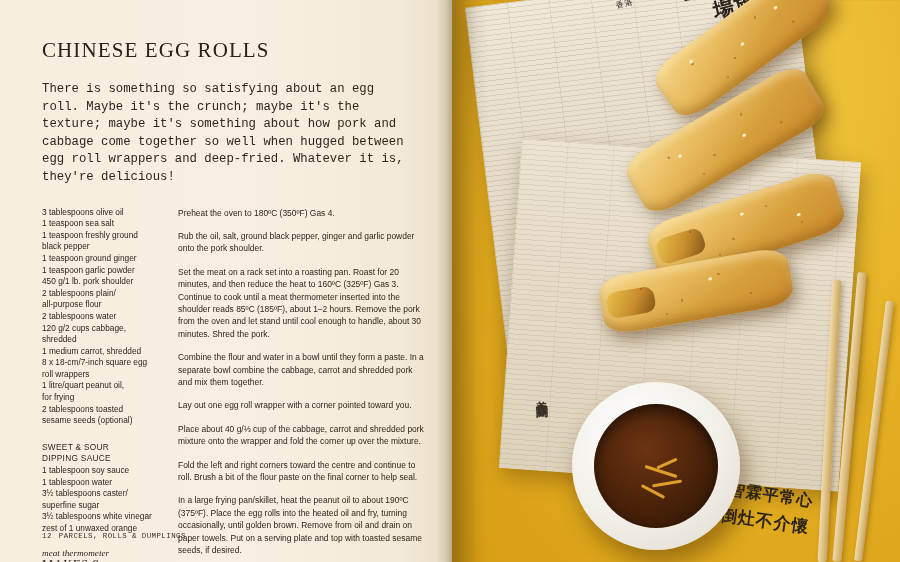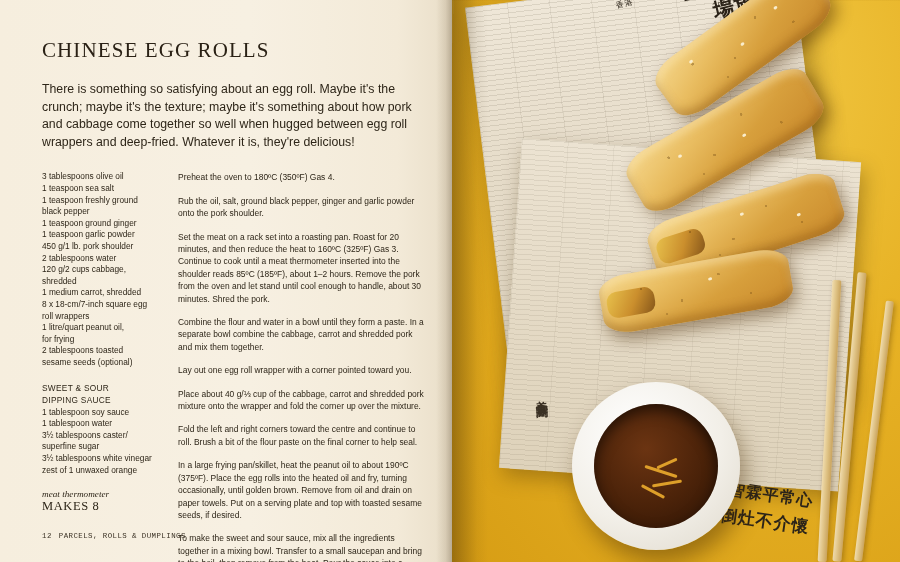--- a/index.html
+++ b/index.html
@@ -38,21 +38,21 @@
     margin: 8px 0 0 0;
     padding: 0;
     text-transform: uppercase;
   }
   .intro {
     margin-top: 18px;
     width: 374px;
     font-size: 12.3px;
     line-height: 17.6px;
     color: #2e2619;
-    font-family: Liberation Sans, sans-serif;
+    font-family: Liberation Mono, monospace;
   }
   .columns {
     margin-top: 20px;
     display: flex;
     gap: 18px;
   }
   .col-ingredients {
     width: 118px;
     font-family: "Liberation Sans", sans-serif;
     font-size: 8.3px;
@@ -333,20 +333,22 @@
     <div class="columns">
 
       <div class="col-ingredients">
         <div class="ing-line">3 tablespoons olive oil</div>
         <div class="ing-line">1 teaspoon sea salt</div>
         <div class="ing-line">1 teaspoon freshly ground
     black pepper</div>
         <div class="ing-line">1 teaspoon ground ginger</div>
         <div class="ing-line">1 teaspoon garlic powder</div>
         <div class="ing-line">450 g/1 lb. pork shoulder</div>
+        <div class="ing-line">2 tablespoons plain/
+    all-purpose flour</div>
         <div class="ing-line">2 tablespoons water</div>
         <div class="ing-line">120 g/2 cups cabbage,
     shredded</div>
         <div class="ing-line">1 medium carrot, shredded</div>
         <div class="ing-line">8 x 18-cm/7-inch square egg
     roll wrappers</div>
         <div class="ing-line">1 litre/quart peanut oil,
     for frying</div>
         <div class="ing-line">2 tablespoons toasted
     sesame seeds (optional)</div>

